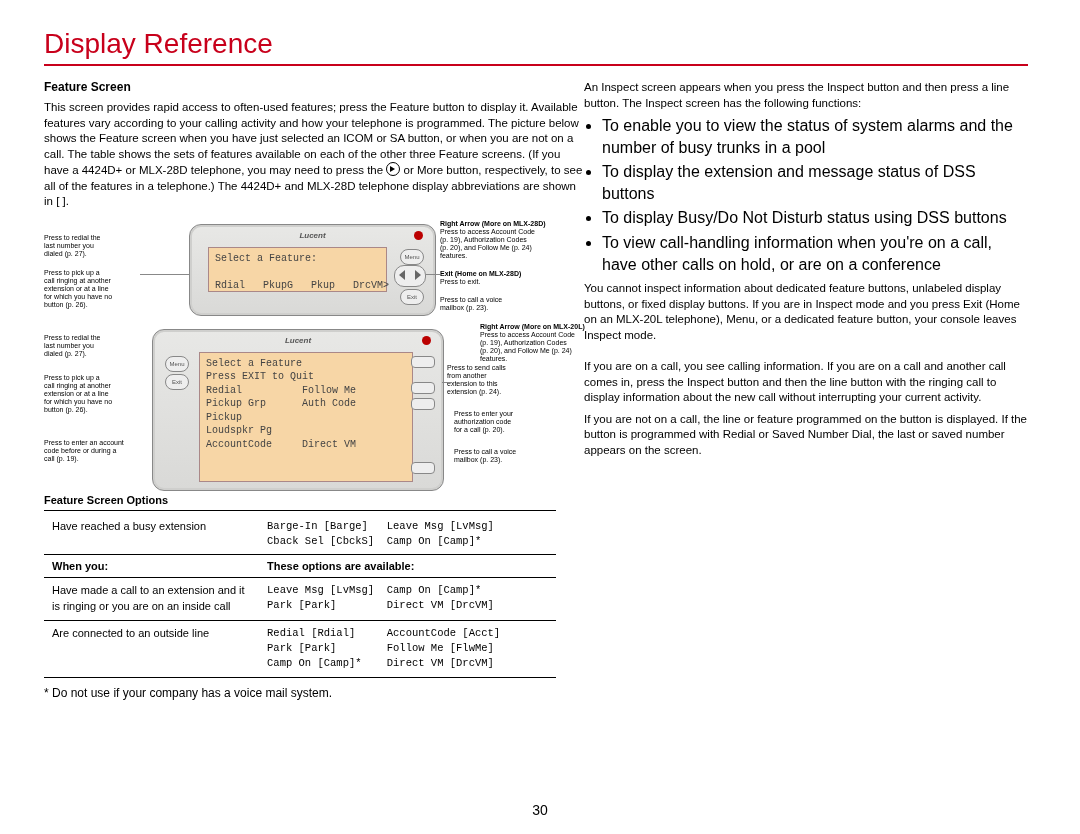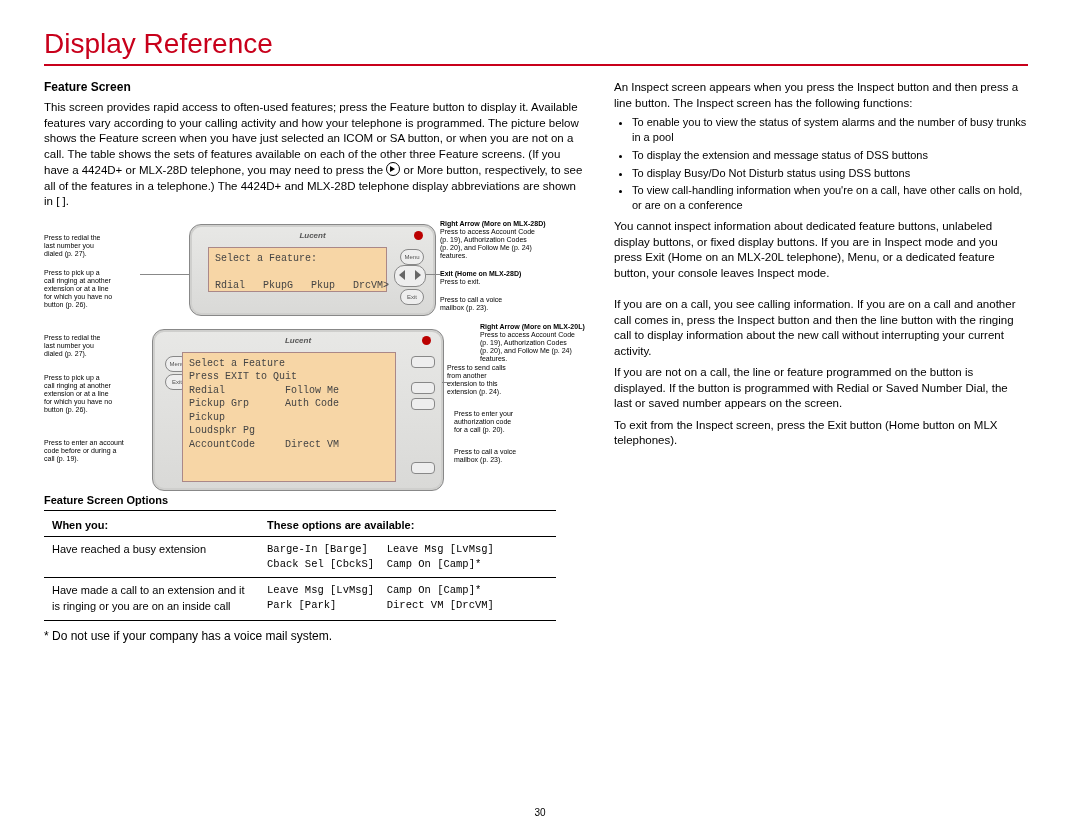--- a/index.html
+++ b/index.html
@@ -1,36 +1,36 @@
 <!DOCTYPE html>
 <html><head>
 <meta charset="utf-8">
 <style>
 html,body{margin:0;padding:0}
 body{width:1080px;height:834px;background:#fff;font-family:Arial,Helvetica,sans-serif;color:#000;position:relative}
 .page{padding:28px 52px 0 44px}
 .title{font-size:28px;color:#c8001b;font-weight:400;border-bottom:2px solid #c8001b;padding-bottom:4px;font-family:Arial,Helvetica,sans-serif}
-.cols{display:flex;gap:30px;margin-top:14px}
+.cols{display:flex;margin-top:14px}
 .col-l{flex:0 0 540px}
 .col-r{flex:1}
 .subh{font-weight:700;font-size:12px;margin-bottom:6px}
 .body{font-size:11.5px;line-height:1.35}
 .notewrap{margin-top:2px}
 ul.bul{margin:4px 0 6px 0;padding-left:18px}
-ul.bul li{font-size:11px;line-height:1.35;margin-bottom:3px}
+ul.bul li{font-size:16px;line-height:1.35;margin-bottom:3px}
 .figwrap{margin-top:14px;position:relative;height:270px}
 
 .device{position:absolute;border:1px solid #888;border-radius:12px;background:linear-gradient(#e8e8e6,#d9d9d7);box-shadow:inset 0 0 0 2px #cfcfcd}
 .dev-top{left:145px;top:0;width:245px;height:90px}
 .dev-bot{left:108px;top:105px;width:290px;height:160px}
 .brand{position:absolute;top:6px;font-size:8px;font-weight:700;font-style:italic;color:#555;left:50%;transform:translateX(-50%)}
 .dot{position:absolute;top:6px;right:12px;width:9px;height:9px;border-radius:50%;background:#b00}
 .screen{position:absolute;background:#f7d6a6;border:1px solid #a88;font-family:"Courier New",monospace;font-size:10px;color:#444;padding:4px 6px;white-space:pre;line-height:1.35}
 .scr-top{left:18px;top:22px;width:165px;height:35px}
-.scr-bot{left:29px;top:22px;width:200px;height:120px}
+.scr-bot{left:46px;top:22px;width:200px;height:120px}
 .btn-oval{position:absolute;width:22px;height:14px;border:1px solid #888;border-radius:8px;background:#eee;display:flex;align-items:center;justify-content:center;font-size:6px;color:#555;font-family:Arial}
 .btn-top-menu{left:210px;top:24px}
 .btn-top-exit{left:210px;top:64px}
 .dpad{position:absolute;left:204px;top:40px;width:30px;height:20px;border:1px solid #888;border-radius:10px;background:#eee}
 .dpad:before,.dpad:after{content:"";position:absolute;top:4px;width:0;height:0;border-top:5px solid transparent;border-bottom:5px solid transparent}
 .dpad:before{left:4px;border-right:6px solid #666}
 .dpad:after{right:4px;border-left:6px solid #666}
 .btn-bot-menu{left:12px;top:26px}
 .btn-bot-exit{left:12px;top:44px}
 .sidebtn{position:absolute;right:8px;width:22px;height:10px;border:1px solid #888;border-radius:4px;background:#eee}
@@ -39,21 +39,21 @@
 .callout .bold{font-weight:700}
 .leader{position:absolute;background:#888;height:1px}
 
 .table-wrap{width:512px}
 .table-title{font-weight:700;font-size:11px;margin-bottom:3px;border-bottom:1px solid #000;padding-bottom:4px}
 table{border-collapse:collapse;width:100%;font-size:11px}
 th{font-weight:700;text-align:left;padding:5px 8px;border-bottom:1px solid #000}
 td{padding:5px 8px;border-bottom:1px solid #000;vertical-align:top;line-height:1.45}
 td.mono{font-family:"Courier New",monospace;font-size:10.5px;white-space:pre}
 .fn{font-size:12px;margin-top:8px}
-.pgnum{position:absolute;left:0;right:0;bottom:16px;text-align:center;font-size:10px}
+.pgnum{position:absolute;left:0;right:0;bottom:16px;text-align:center;font-size:14px}
 
 
 .circ-arrow{display:inline-block;width:12px;height:12px;border:1px solid #000;border-radius:50%;position:relative;vertical-align:-2px}
 .circ-arrow:after{content:"";position:absolute;left:3px;top:2.5px;width:0;height:0;border-top:3px solid transparent;border-bottom:3px solid transparent;border-left:5px solid #000}
 </style>
 </head>
 <body>
 <div class="page">
 
 <div class="title">Display Reference</div>
@@ -146,48 +146,53 @@
       <div class="callout" style="left:410px;top:224px;width:100px">Press to call a voice
 mailbox (p. 23).</div>
       <div class="leader" style="left:398px;top:158px;width:10px"></div>
     </div>
 
     <div class="table-wrap">
       <div class="table-title">Feature Screen Options</div>
       <table>
         <tbody>
               <tr>
-          <th style="width:42%">When you:</th>
-          <th>These options are available:</th>
-        </tr>
-        <tr>
           <td>Have reached a busy extension</td>
           <td class="mono">Barge-In [Barge]   Leave Msg [LvMsg]
 Cback Sel [CbckS]  Camp On [Camp]*</td>
         </tr>
         <tr>
+          <th style="width:42%">When you:</th>
+          <th>These options are available:</th>
+        </tr>
+        <tr>
           <td>Have made a call to an extension and it is ringing or you are on an inside call</td>
           <td class="mono">Leave Msg [LvMsg]  Camp On [Camp]*
 Park [Park]        Direct VM [DrcVM]</td>
+        </tr>
+        <tr>
+          <td>Are connected to an outside line</td>
+          <td class="mono">Redial [Rdial]     AccountCode [Acct]
+Park [Park]        Follow Me [FlwMe]
+Camp On [Camp]*    Direct VM [DrcVM]</td>
         </tr>
       </tbody>
           </table>
       <div class="fn">*  Do not use if your company has a voice mail system.</div>
     </div>
   </div>
 
   <div class="col-r">
     <div class="body">An Inspect screen appears when you press the Inspect button and then press a line button. The Inspect screen has the following functions:</div>
     <ul class="bul">
       <li>To enable you to view the status of system alarms and the number of busy trunks in a pool</li>
       <li>To display the extension and message status of DSS buttons</li>
       <li>To display Busy/Do Not Disturb status using DSS buttons</li>
       <li>To view call-handling information when you're on a call, have other calls on hold, or are on a conference</li>
     </ul>
     <div class="body notewrap">You cannot inspect information about dedicated feature buttons, unlabeled display buttons, or fixed display buttons. If you are in Inspect mode and you press Exit (Home on an MLX-20L telephone), Menu, or a dedicated feature button, your console leaves Inspect mode.</div>
     <div class="body notewrap" style="margin-top:16px">If you are on a call, you see calling information. If you are on a call and another call comes in, press the Inspect button and then the line button with the ringing call to display information about the new call without interrupting your current activity.</div>
     <div class="body notewrap" style="margin-top:6px">If you are not on a call, the line or feature programmed on the button is displayed. If the button is programmed with Redial or Saved Number Dial, the last or saved number appears on the screen.</div>
-    <div class="body notewrap" style="margin-top:6px">To exit from the Inspect screen, press the Exit button (Home button on MLX telephones).</div>
   </div>
 </div>
 
 </div>
 <div class="pgnum">30</div>
 
 </body></html>

